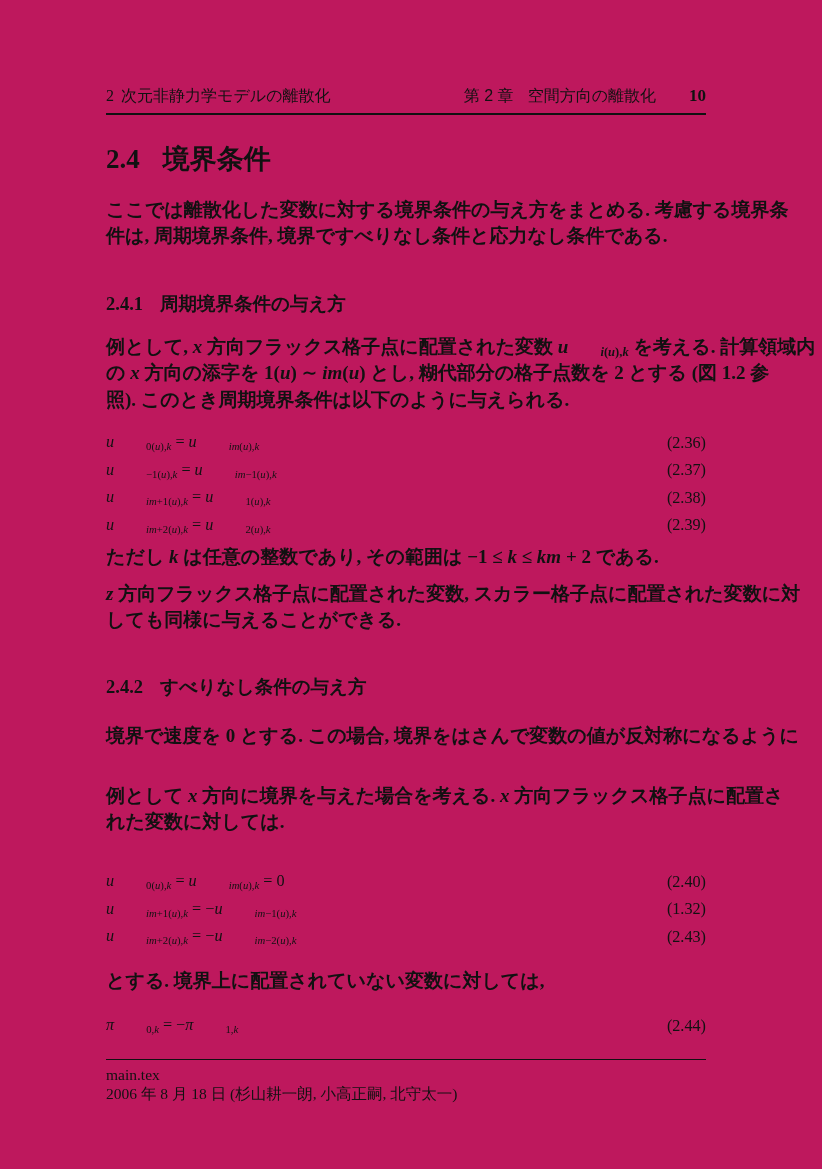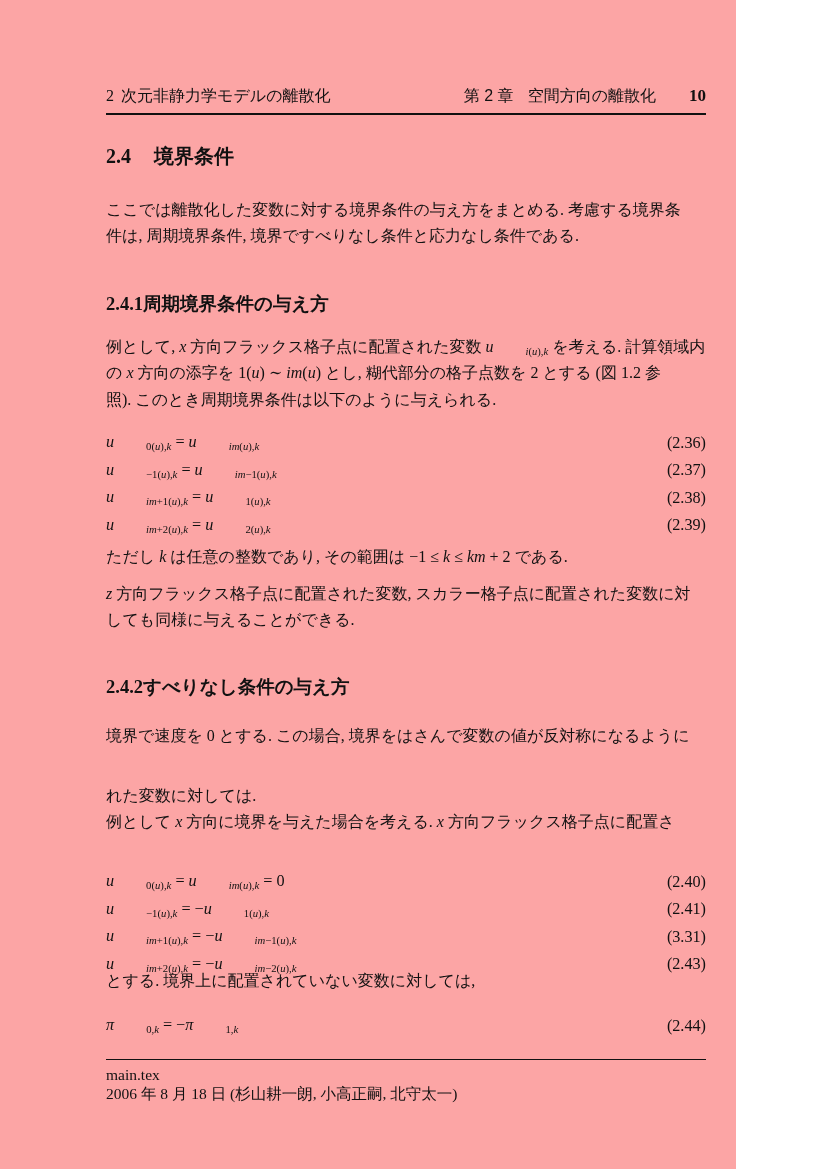--- a/index.html
+++ b/index.html
@@ -4,42 +4,42 @@
 <style>
   html,body{margin:0;padding:0;}
   body{
     background:#ffffff;
     font-family:"Liberation Serif","DejaVu Serif",serif;
     color:#111111;
     -webkit-font-smoothing:antialiased;
   }
   .page{
     position:relative;
-    width:736px;
+    width:822px;
     height:1169px;
-    background:#fca5a5;
+    background:#be185d;
     overflow:hidden;
   }
   .abs{position:absolute;left:106px;width:600px;}
   .goth{font-family:"Liberation Sans","DejaVu Sans",sans-serif;}
   
   .hdr{top:87px;font-size:16px;line-height:1;display:flex;justify-content:space-between;align-items:baseline;}
   .hdr .num{font-size:16px;}
   .hdr .hl-title{margin-left:7px;}
   .hdr .ch-title{margin-left:14px;text-align:right;}
   .hdr .pagenum{margin-left:33px;font-weight:bold;font-size:17px;}
   .rule{height:1.5px;background:#111111;}
   
   h1,h2{margin:0;font-weight:bold;}
-  .sec{top:146px;font-size:20px;line-height:1;}
+  .sec{top:146px;font-size:27px;line-height:1;}
   .sec .sectitle{margin-left:23px;}
   .sub{font-size:18.5px;line-height:1;}
-  .sub .sectitle{}
+  .sub .sectitle{margin-left:17px;}
   
-  .para{line-height:26.3px;font-size:16px;}
+  .para{line-height:26.3px;font-size:19px;font-weight:bold;}
   .ln{height:26.3px;white-space:nowrap;}
   
   .m{font-family:"Liberation Serif","DejaVu Serif",serif;}
   .m i, .ln i{font-style:italic;}
   sub{font-size:0.66em;vertical-align:-0.27em;line-height:0;padding-left:32px;}
   
   .eqrow{position:relative;height:27.5px;display:flex;align-items:center;justify-content:flex-start;font-size:16.2px;}
   .eqbody{white-space:nowrap;}
   .eqnum{position:absolute;right:0;top:50%;transform:translateY(-50%);font-style:normal;font-size:16.2px;}
   
@@ -109,36 +109,32 @@
 
   <h2 class="abs sub" style="top:678px;">
     <span>2.4.2</span><span class="goth sectitle">すべりなし条件の与え方</span>
   </h2>
 
   <div class="abs para" style="top:723px;">
     <div class="ln">境界で速度を 0 とする. この場合, 境界をはさんで変数の値が反対称になるように</div>
   </div>
 
   <div class="abs para" style="top:783px;">
+    <div class="ln">例として <span class="m"><i>x</i></span> 方向に境界を与えた場合を考える. <span class="m"><i>x</i></span> 方向フラックス格子点に配置さ</div>
     <div class="ln">れた変数に対しては.</div>
-    <div class="ln">例として <span class="m"><i>x</i></span> 方向に境界を与えた場合を考える. <span class="m"><i>x</i></span> 方向フラックス格子点に配置さ</div>
   </div>
 
   <div class="abs" style="top:840px;margin-top:28px;">
     <div class="eqrow">
       <div class="eqbody m"><span class="m"><i>u</i><sub>0(<i>u</i>),<i>k</i></sub></span><span class="m"> = </span><span class="m"><i>u</i><sub><i>im</i>(<i>u</i>),<i>k</i></sub></span><span class="m"> = 0</span></div>
       <span class="eqnum">(2.40)</span>
     </div>
     <div class="eqrow">
-      <div class="eqbody m"><span class="m"><i>u</i><sub>−1(<i>u</i>),<i>k</i></sub></span><span class="m"> = −</span><span class="m"><i>u</i><sub>1(<i>u</i>),<i>k</i></sub></span></div>
-      <span class="eqnum">(2.41)</span>
-    </div>
-    <div class="eqrow">
       <div class="eqbody m"><span class="m"><i>u</i><sub><i>im</i>+1(<i>u</i>),<i>k</i></sub></span><span class="m"> = −</span><span class="m"><i>u</i><sub><i>im</i>−1(<i>u</i>),<i>k</i></sub></span></div>
-      <span class="eqnum">(3.31)</span>
+      <span class="eqnum">(1.32)</span>
     </div>
     <div class="eqrow">
       <div class="eqbody m"><span class="m"><i>u</i><sub><i>im</i>+2(<i>u</i>),<i>k</i></sub></span><span class="m"> = −</span><span class="m"><i>u</i><sub><i>im</i>−2(<i>u</i>),<i>k</i></sub></span></div>
       <span class="eqnum">(2.43)</span>
     </div>
   </div>
 
   <div class="abs para" style="top:968px;">
     <div class="ln">とする. 境界上に配置されていない変数に対しては,</div>
   </div>

